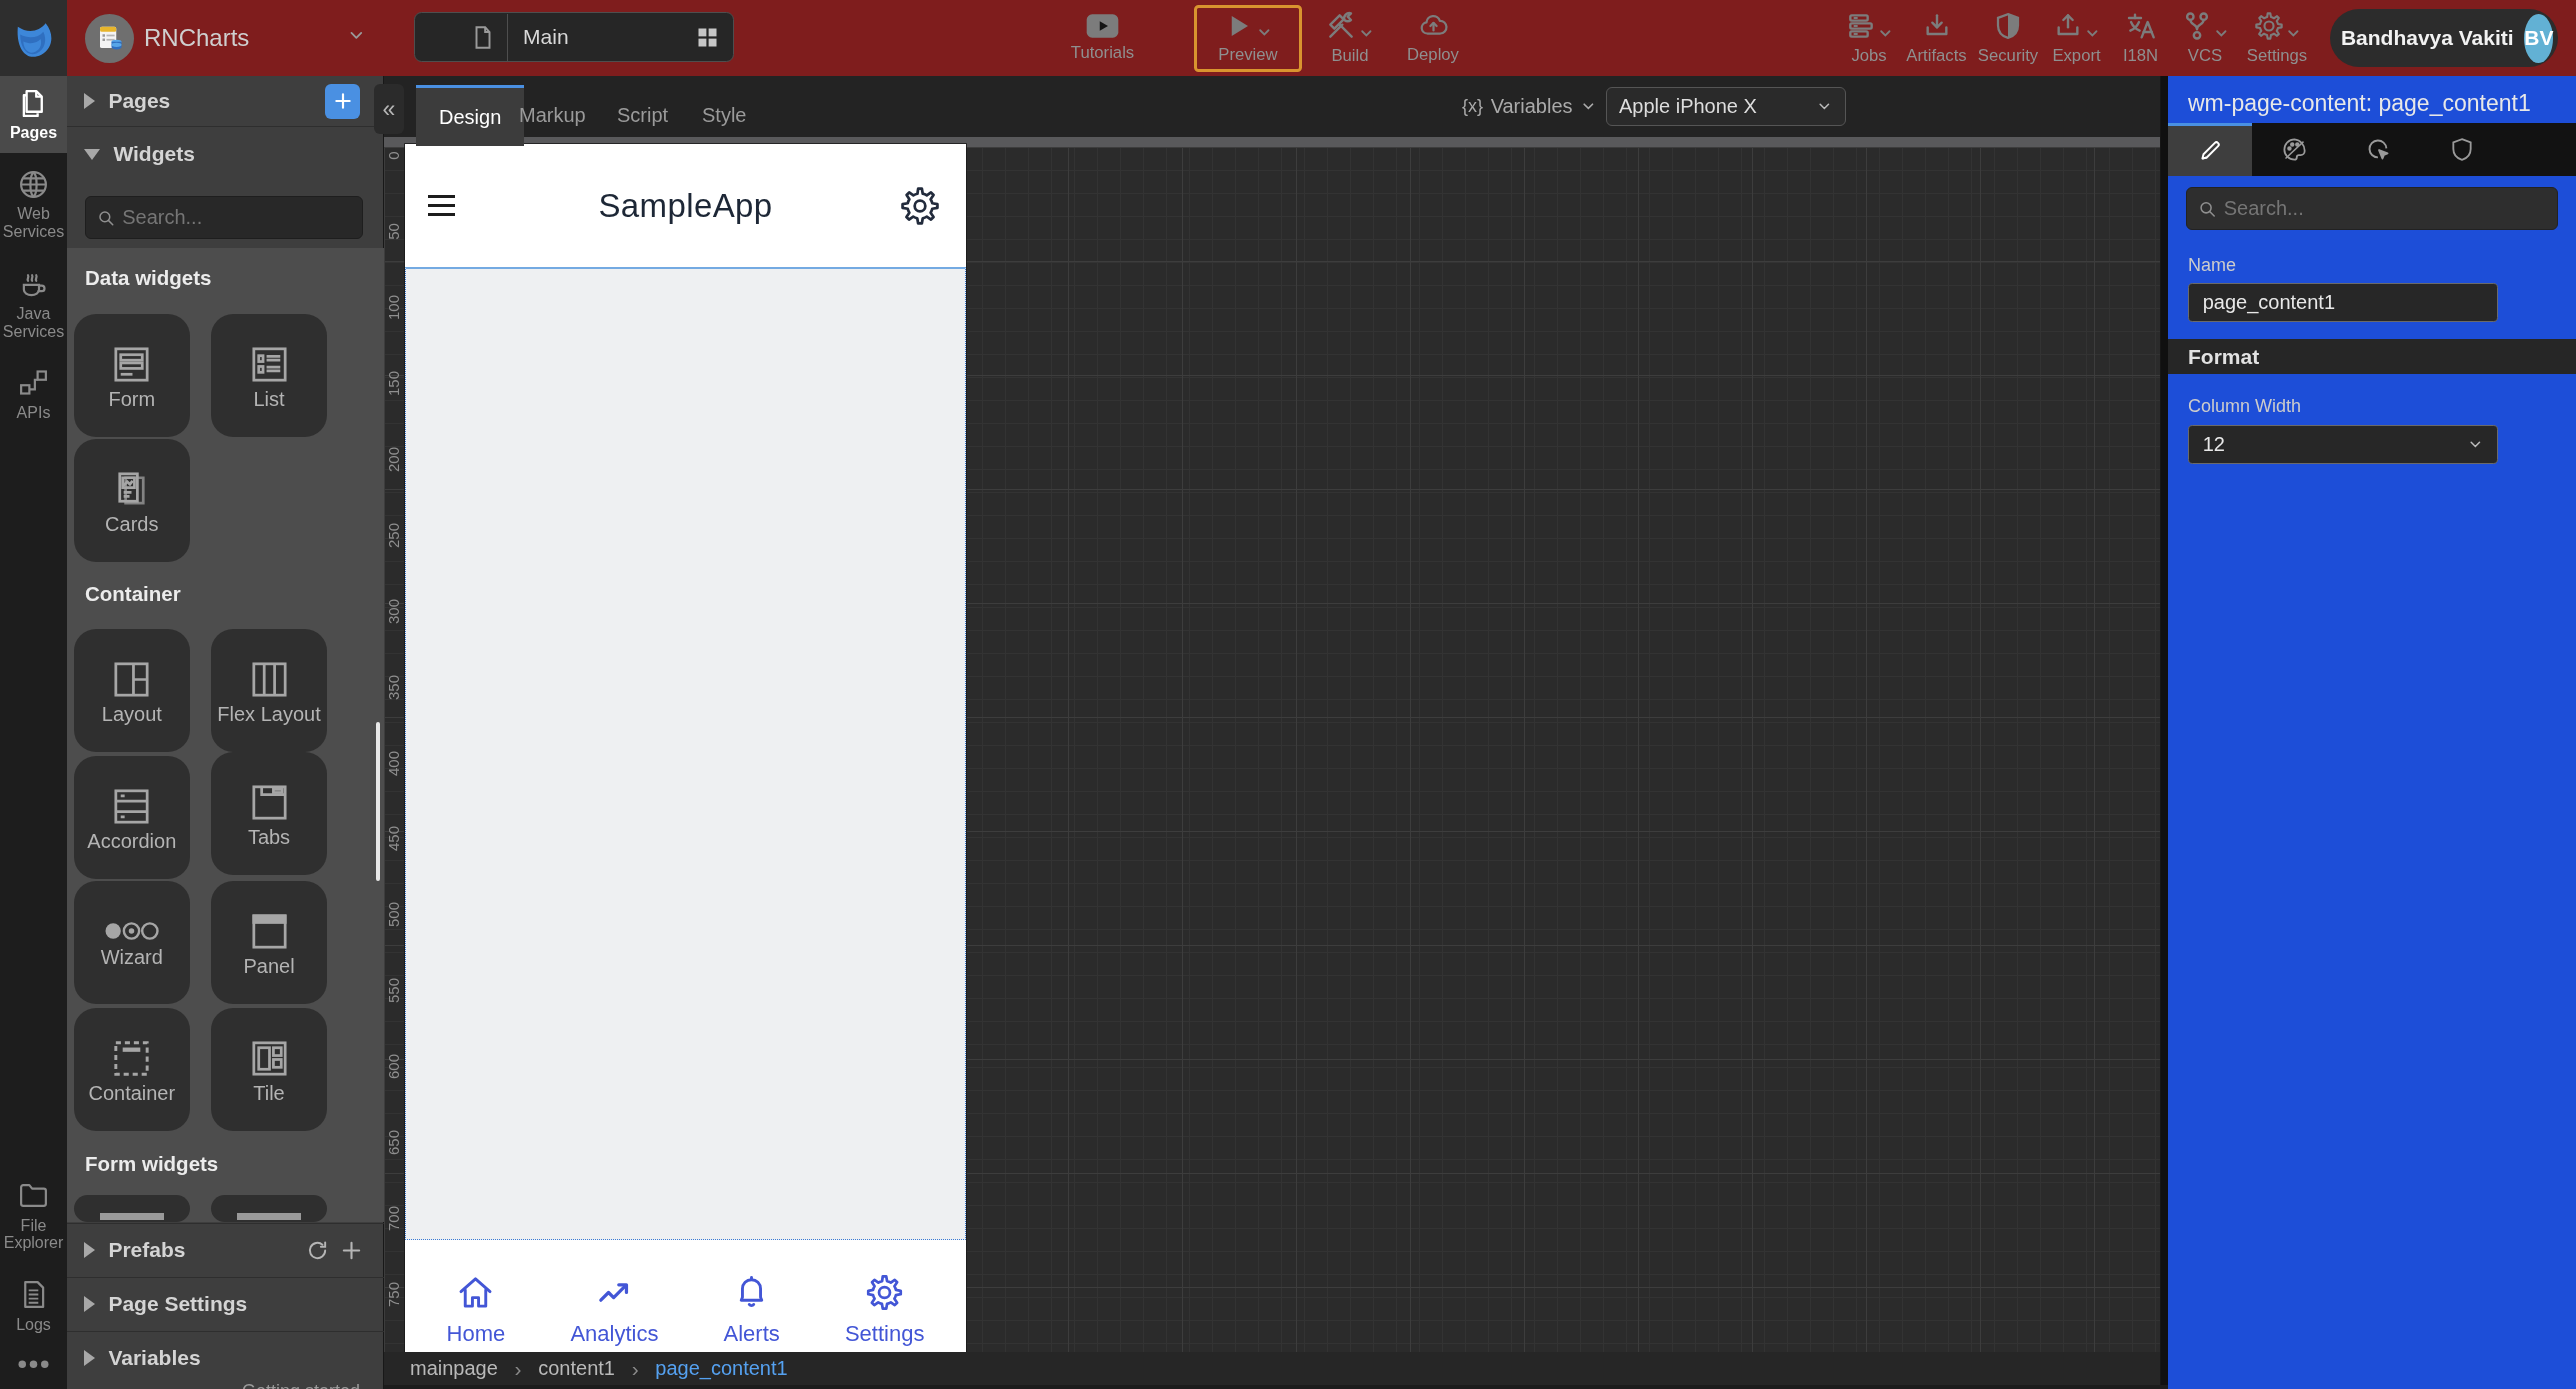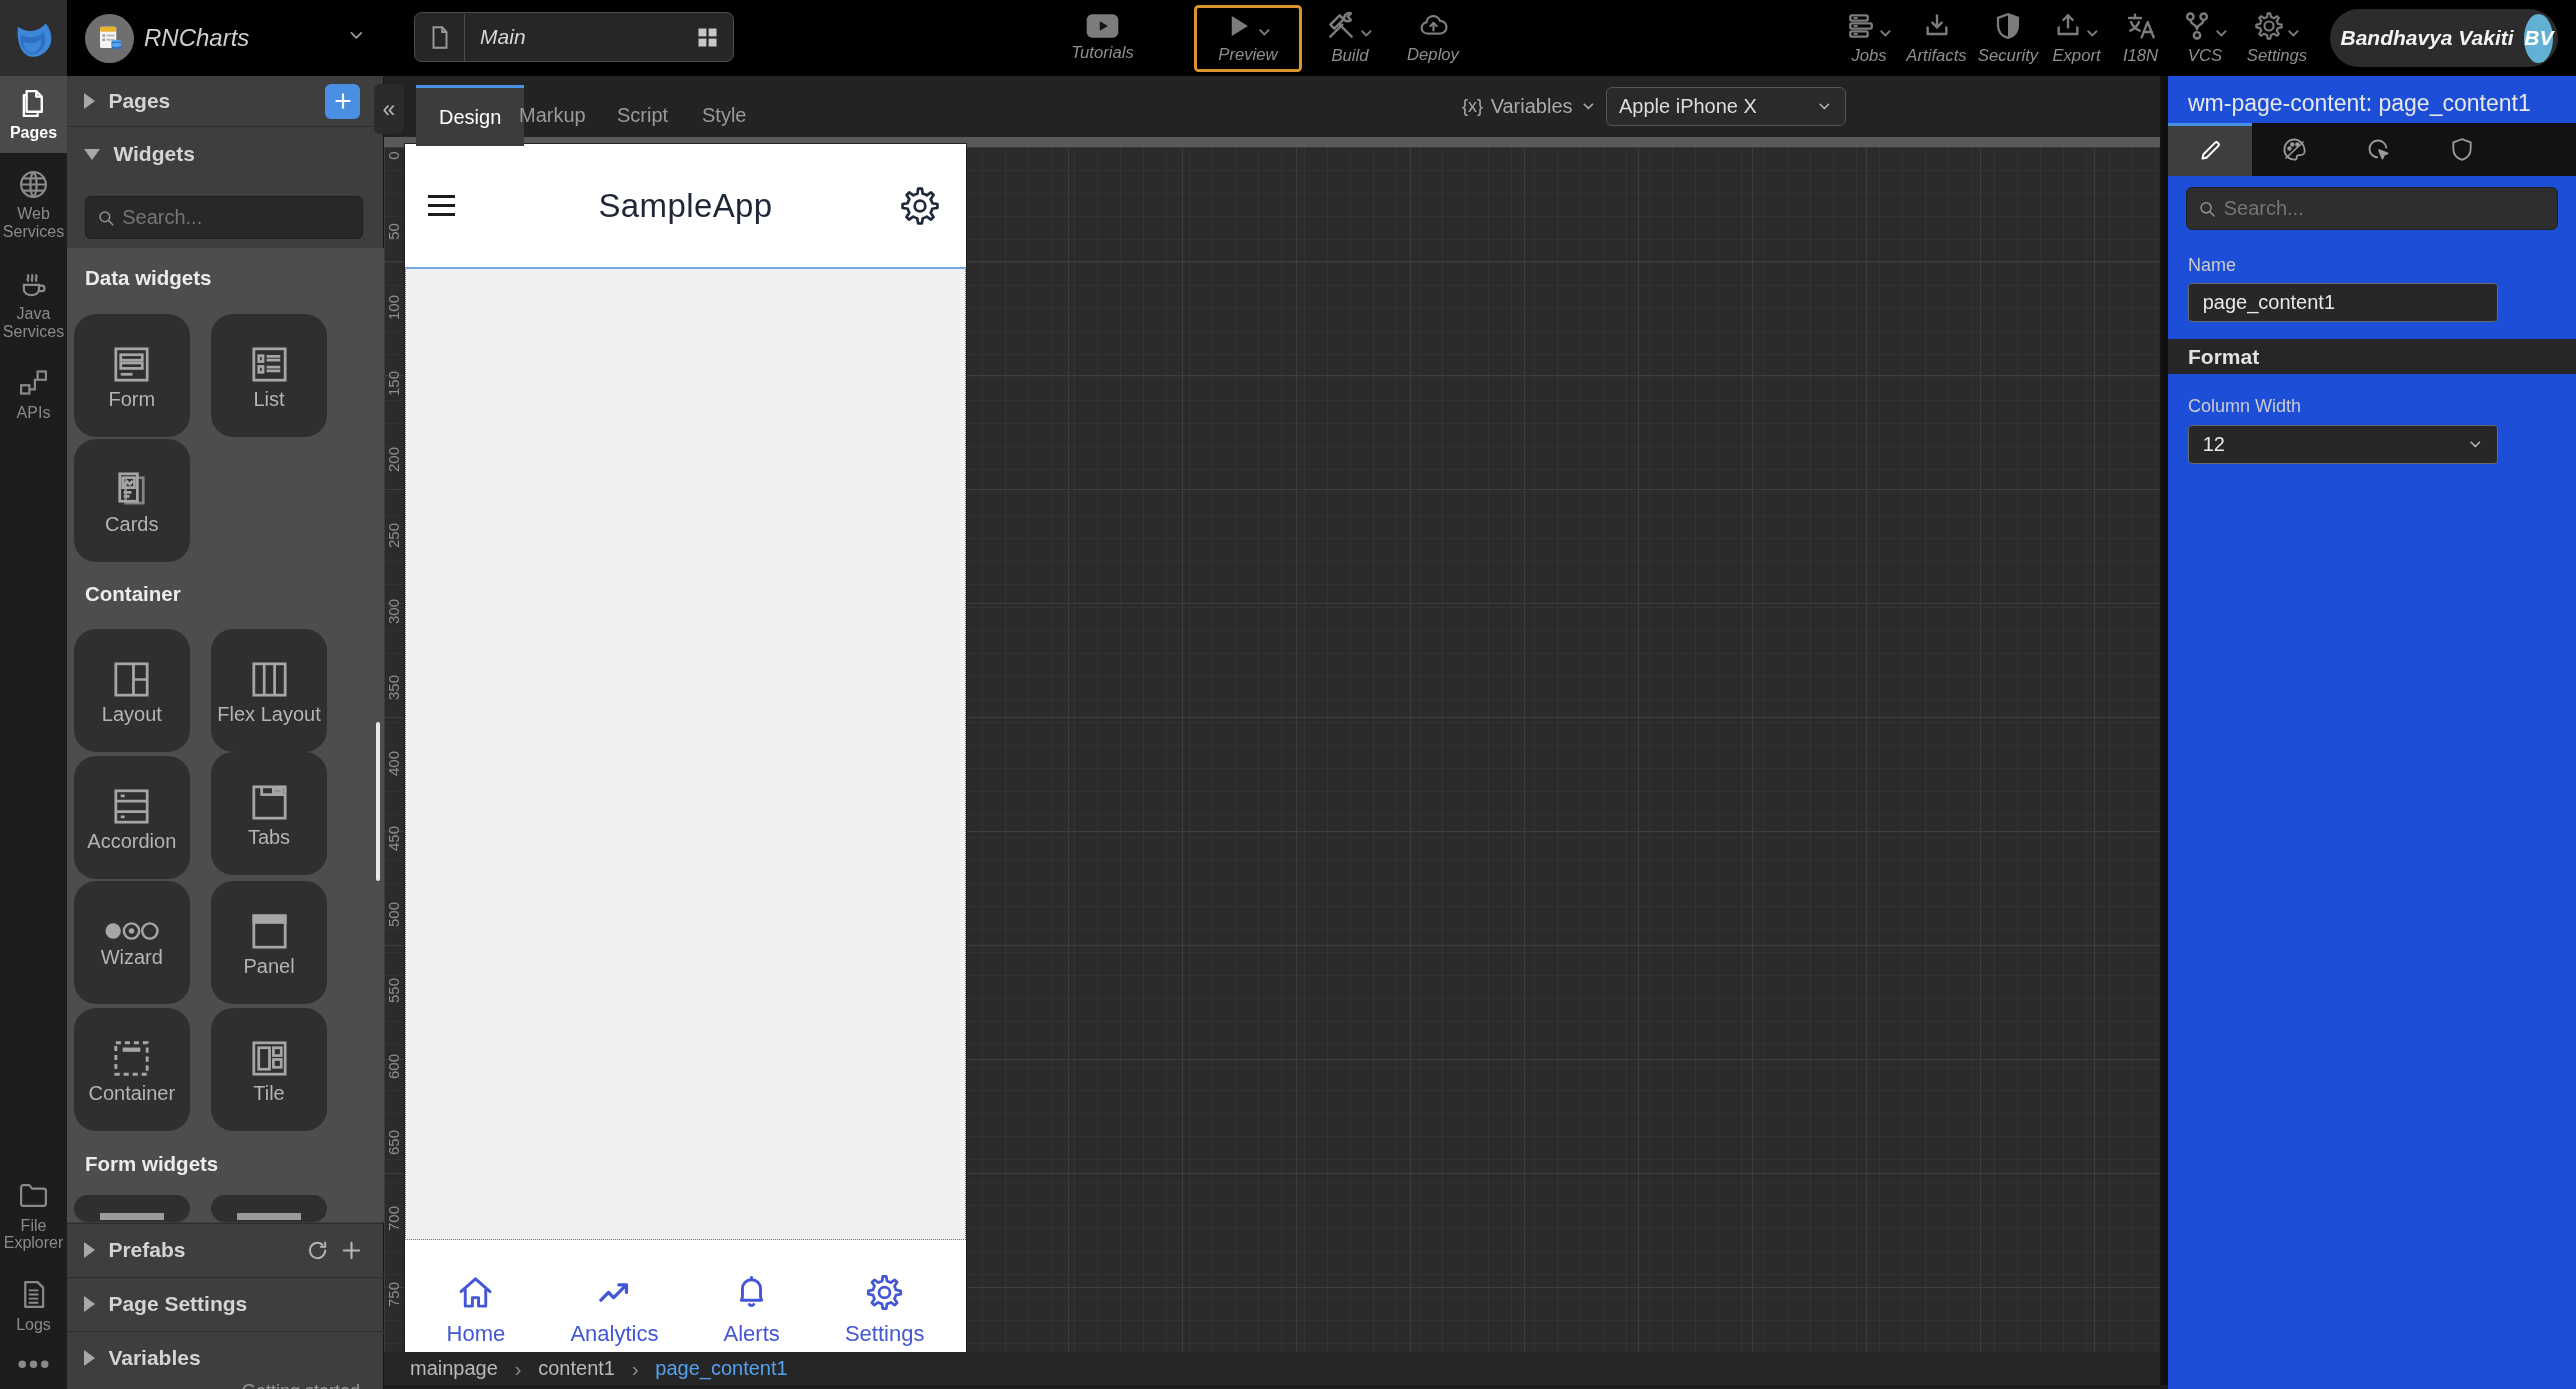--- a/index.html
+++ b/index.html
@@ -2,32 +2,32 @@
 <html style="font-size:12px"><head>
 <meta charset="utf-8">
 <style>
   * { margin:0; padding:0; box-sizing:border-box; }
   html,body { width:2576px; height:1390px; overflow:hidden; background:#161616;
     font-family:"Liberation Sans", sans-serif; }
   .abs { position:absolute; }
   svg { display:block; }
 
   
-  #topbar { left:0; top:0; width:2576px; height:76px; background:#000000; z-index:20;font-style:italic; }
+  #topbar { left:0; top:0; width:2576px; height:76px; background:#7f1d1d; z-index:20; }
   .tb-item { position:absolute; top:0; height:76px; display:flex; flex-direction:column;
     align-items:center; justify-content:center; gap:4.6px; color:#8f8f8f; cursor:pointer; }
   .tb-label { font-size:16.7px; color:#8f8f8f; white-space:nowrap; }
   #logo-box { left:0; top:0; width:67px; height:76px; background:#2e2e2e;
     display:flex; align-items:center; justify-content:center; }
   #proj-avatar { left:85px; top:13.7px; width:49px; height:49px; border-radius:50%;
     background:#6f6f6f; display:flex; align-items:center; justify-content:center; }
   #proj-name { left:144px; top:24px; font-size:24px; color:#cfcfcf; }
   #proj-chevron { left:348px; top:27px; }
   #main-select { left:414px; top:12px; width:320px; height:50px; background:#262626;
-    border:1.5px solid #4e4e4e; border-radius:7.6px; display:flex; align-items:center; color:#d8d8d8; }
+    border:1.5px solid #4e4e4e; border-radius:7.6px; display:flex; align-items:center; color:#d8d8d8;padding-left:43px; }
   #user-pill { left:2330px; top:9px; width:228px; height:58px; background:#2c2c2c;
     border-radius:30px; display:flex; align-items:center; justify-content:flex-end;
     gap:10.6px; padding:0 4.6px 0 15px; }
   .chev { width:16.7px; height:16.7px; }
 
   
   #rail { left:0; top:76px; width:67px; height:1314px; background:#1d1d1d;
     display:flex; flex-direction:column; z-index:15; }
   .rail-item { width:67px; padding:10.6px 1.5px; display:flex; flex-direction:column;
     align-items:center; gap:4.6px; color:#8a8a8a; cursor:pointer; margin-top:4.6px; }

